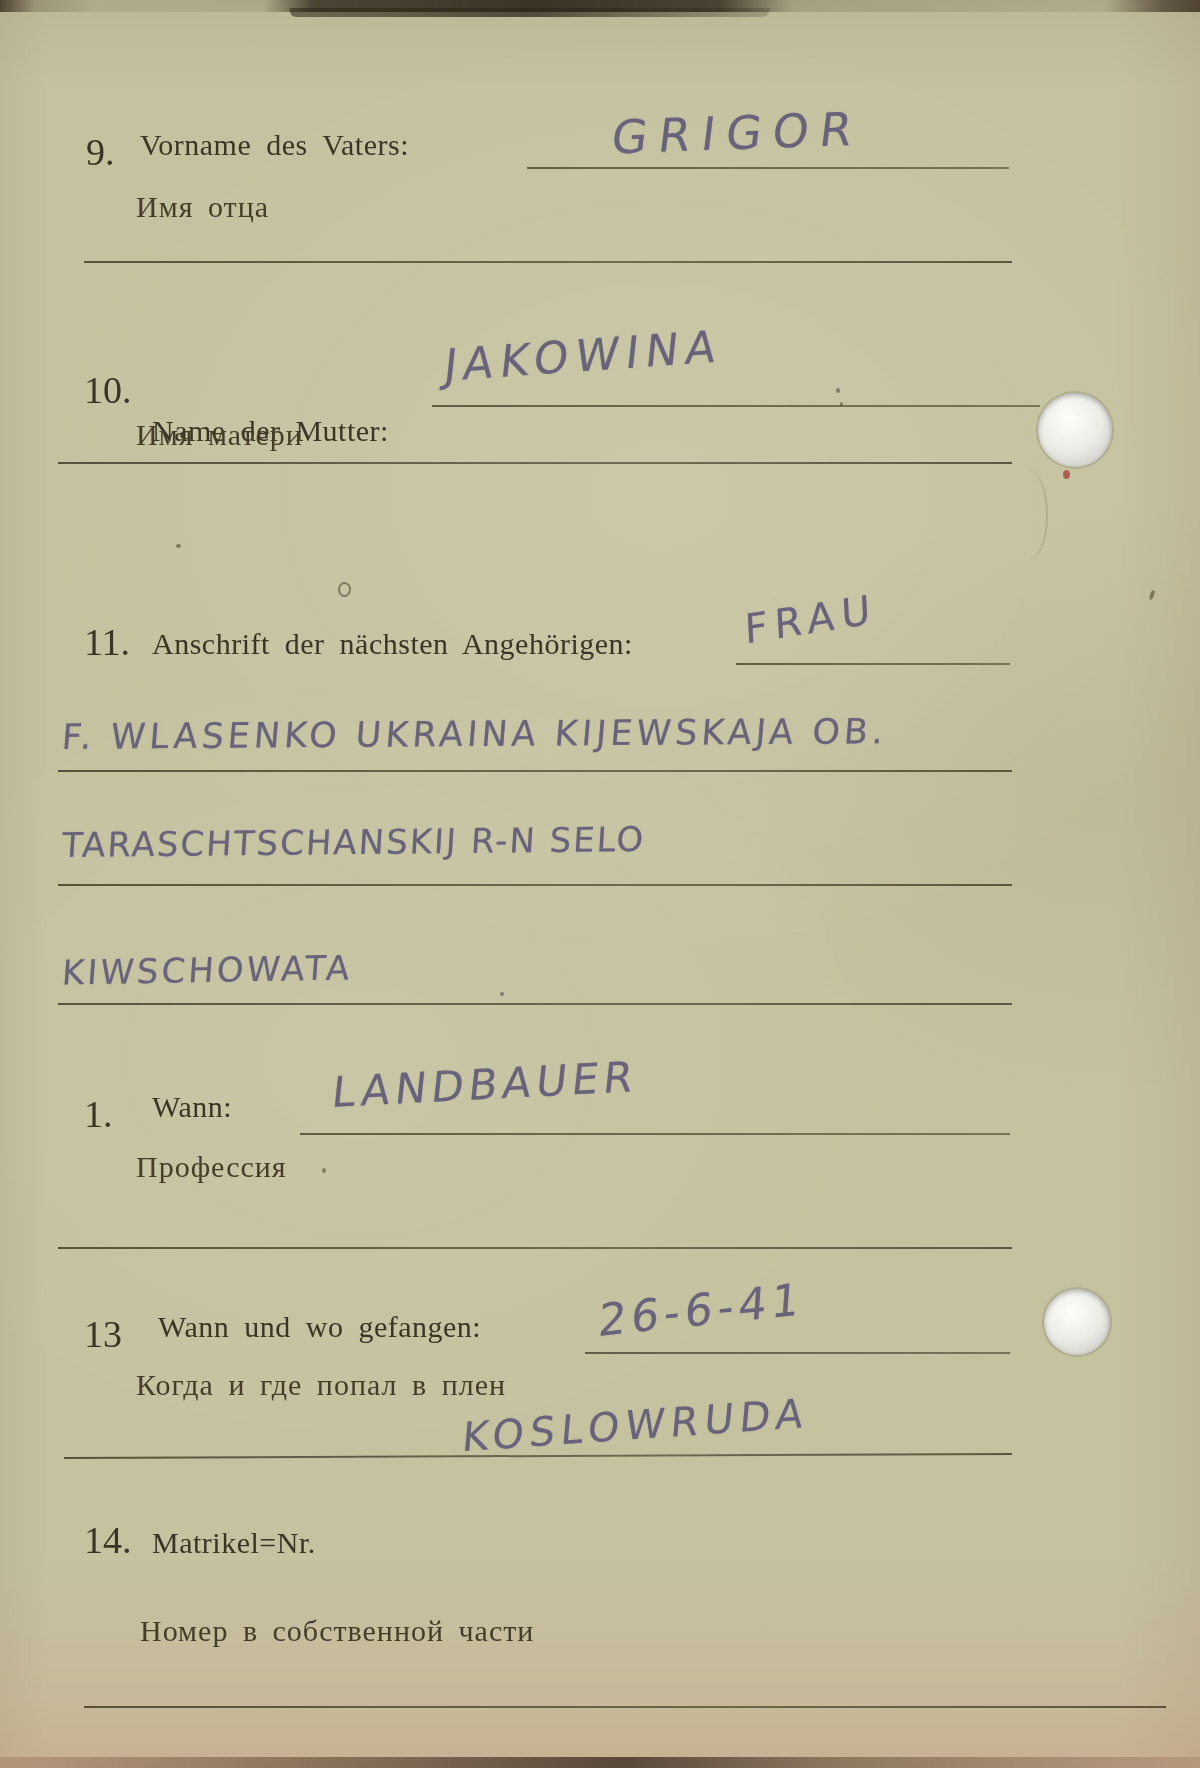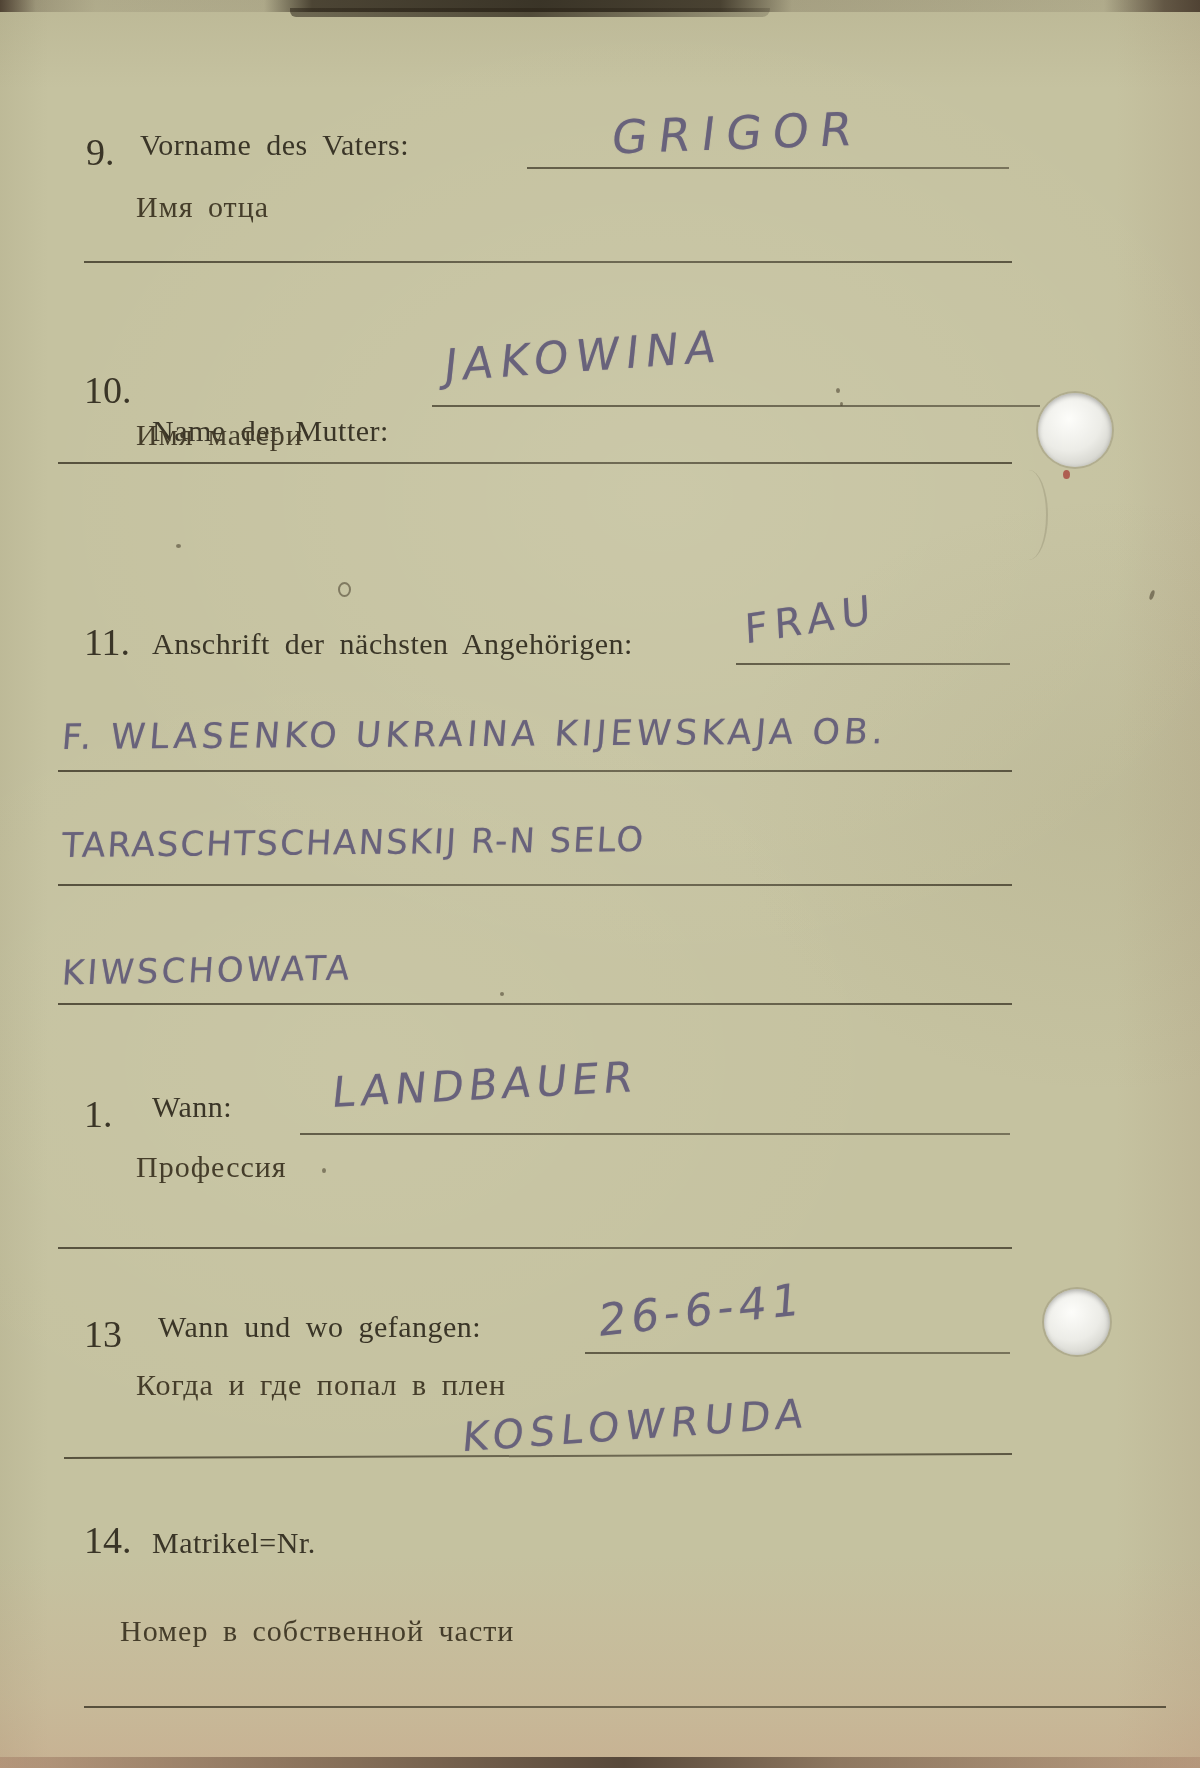--- a/index.html
+++ b/index.html
@@ -115,20 +115,20 @@
   <div class="fill-line" style="left:585px;top:1352px;width:425px;"></div>
   <span class="abs ru" style="left:136px;top:1368px;">Когда и где попал в плен</span>
 
   <span class="abs hw" style="left:462px;top:1402px;font-size:40px;letter-spacing:6px;transform:rotate(-4deg) skewX(-9deg);">KOSLOWRUDA</span>
   <div class="rule" style="left:64px;top:1455px;width:948px;transform:rotate(-.25deg);"></div>
 
   <div class="hole" style="left:1044px;top:1289px;width:66px;height:66px;"></div>
 
   <span class="abs no" style="left:84px;top:1518px;">14.</span>
   <span class="abs de" style="left:152px;top:1526px;">Matrikel=Nr.</span>
-  <span class="abs ru" style="left:120px;top:1614px;text-align:right;">Номер в собственной части</span>
+  <span class="abs ru" style="left:140px;top:1614px;text-align:right;">Номер в собственной части</span>
 
   <div class="rule" style="left:84px;top:1706px;width:1082px;"></div>
 
   <div class="crease" style="left:1010px;top:470px;"></div>
   <div class="speck" style="left:1150px;top:590px;width:4px;height:10px;transform:rotate(20deg);"></div>
 
 </div>
 
 </body></html>

